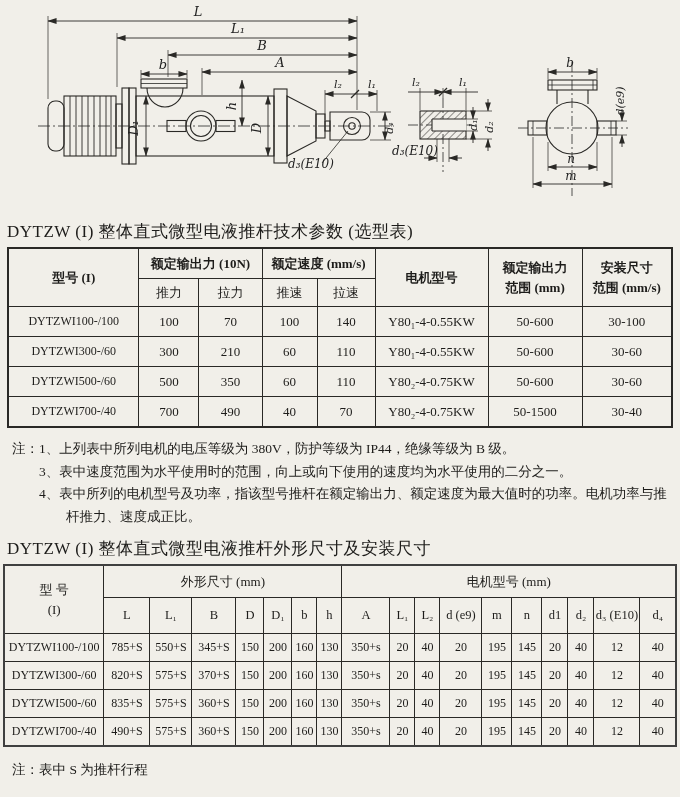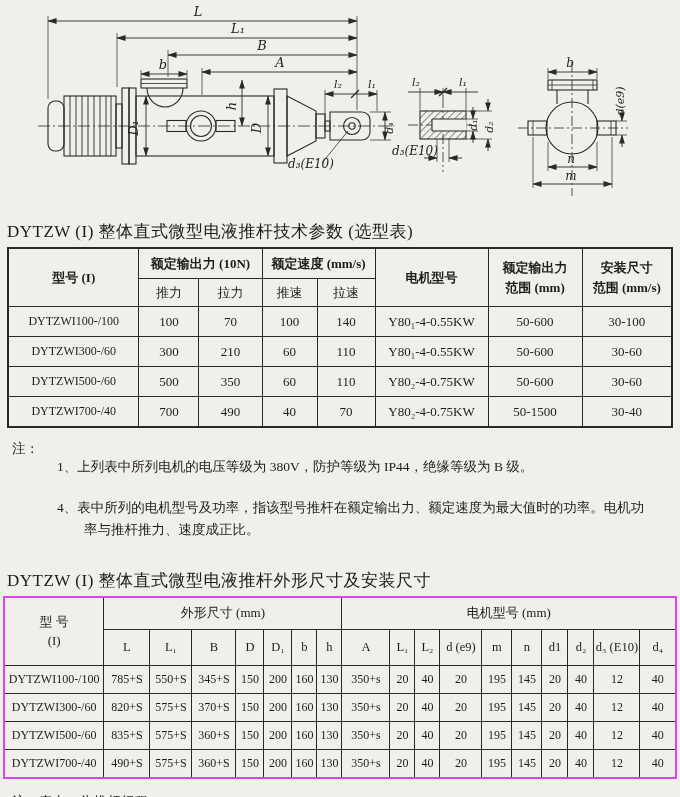--- a/index.html
+++ b/index.html
@@ -23,34 +23,34 @@
     text-align:center;vertical-align:middle;
     font-weight:normal;
     padding:0 1px;
     font-size:13px;
     overflow:hidden;white-space:nowrap;
   }
   .t1{margin:0 auto;width:664px;border:2px solid #2a2926;}
   .t1 thead tr:first-child th{height:29px;font-weight:bold;}
   .t1 thead tr:last-child th{height:27px;}
   .t1 tbody td{height:29px;}
-  .t2{margin:0 auto;width:674px;border:2px solid #d946ef;font-size:12px;}
+  .t2{margin:0 auto;width:674px;border:2px solid #404040;font-size:12px;}
   .t2 thead tr:first-child th{height:31px;}
   .t2 thead tr:last-child th{height:35px;font-size:12.5px;}
   .t2 tbody td{height:27px;font-size:12px;}
   .t2 td.model,.t1 td.model{font-size:12px;letter-spacing:0;margin-left:7px;}
   .two-line div{line-height:1.5;}
   .notes{
     margin:10px 10px 0 12px;
     font-size:13.5px;line-height:1.67;
     display:flex;
   }
   .notes .note-label{white-space:nowrap;}
   .notes .note-items{flex:1;}
-  .notes p{margin:18px;padding-left:2em;text-indent:-2em;}
+  .notes p{margin:0;padding-left:2em;text-indent:-2em;}
   .footer-note{
     margin:14px 0 12px 12px;font-size:13.5px;
   }
 </style>
 </head>
 <body>
 
 <div class="drawing-area">
 <svg width="680" height="216" viewBox="0 0 680 216">
   <defs>
@@ -309,20 +309,21 @@
       <td>50-1500</td>
       <td>30-40</td>
     </tr>
   </tbody>
 </table>
 
 <div class="notes">
   <span class="note-label">注：</span>
   <div class="note-items">
     <p>1、上列表中所列电机的电压等级为 380V，防护等级为 IP44，绝缘等级为 B 级。</p>
+    <p>3、表中速度范围为水平使用时的范围，向上或向下使用的速度均为水平使用的二分之一。</p>
     <p>4、表中所列的电机型号及功率，指该型号推杆在额定输出力、额定速度为最大值时的功率。电机功率与推杆推力、速度成正比。</p>
   </div>
 </div>
 
 <div class="section-title" style="margin-top:9px">DYTZW (I) 整体直式微型电液推杆外形尺寸及安装尺寸</div>
 
 <table class="t2">
   <colgroup>
     <col style="width:100px">
       <col style="width:46px">

